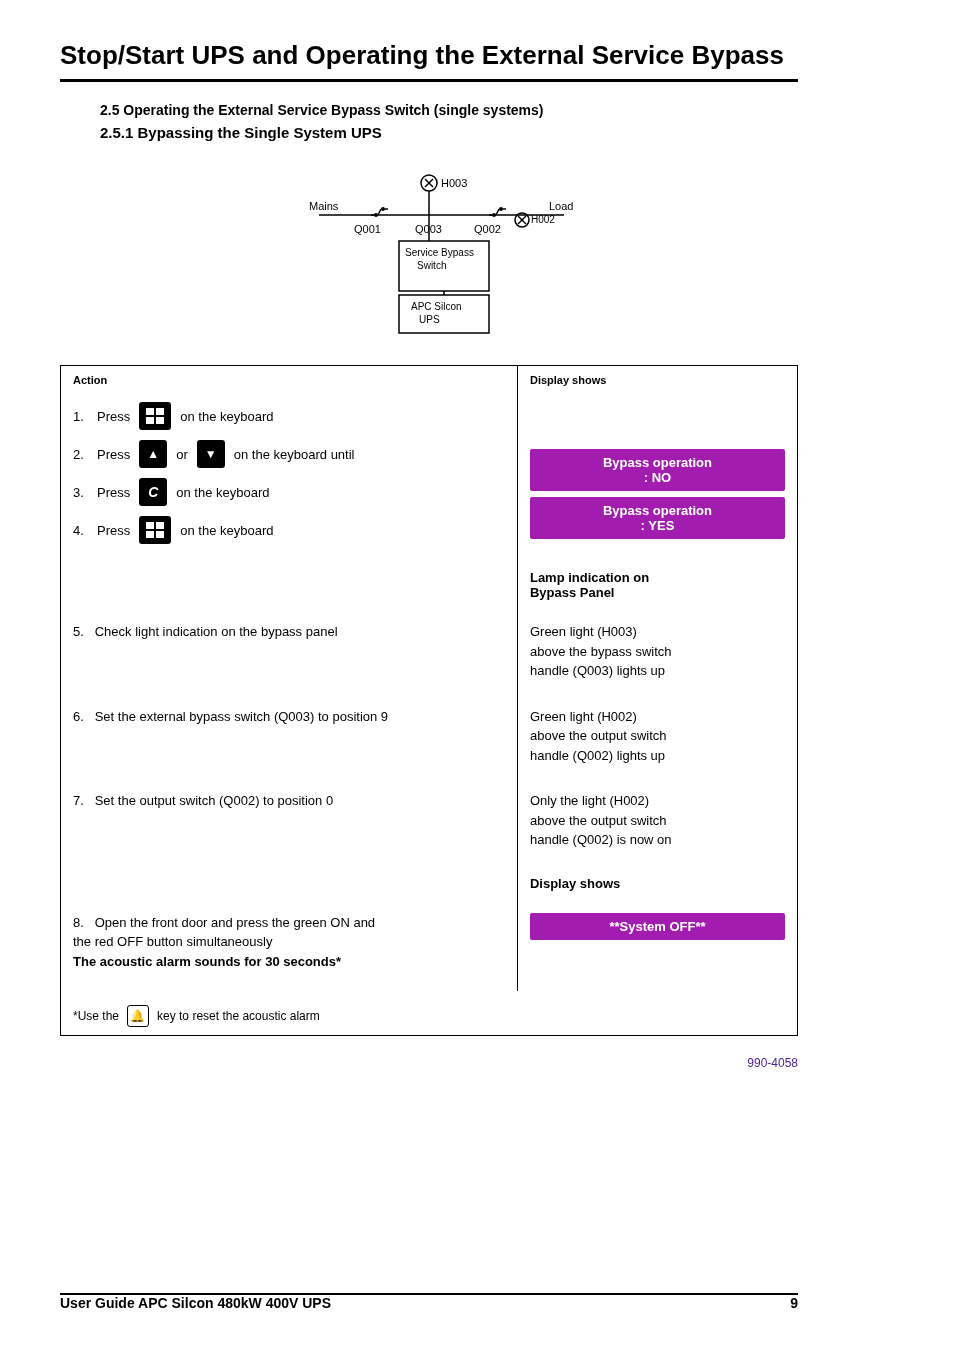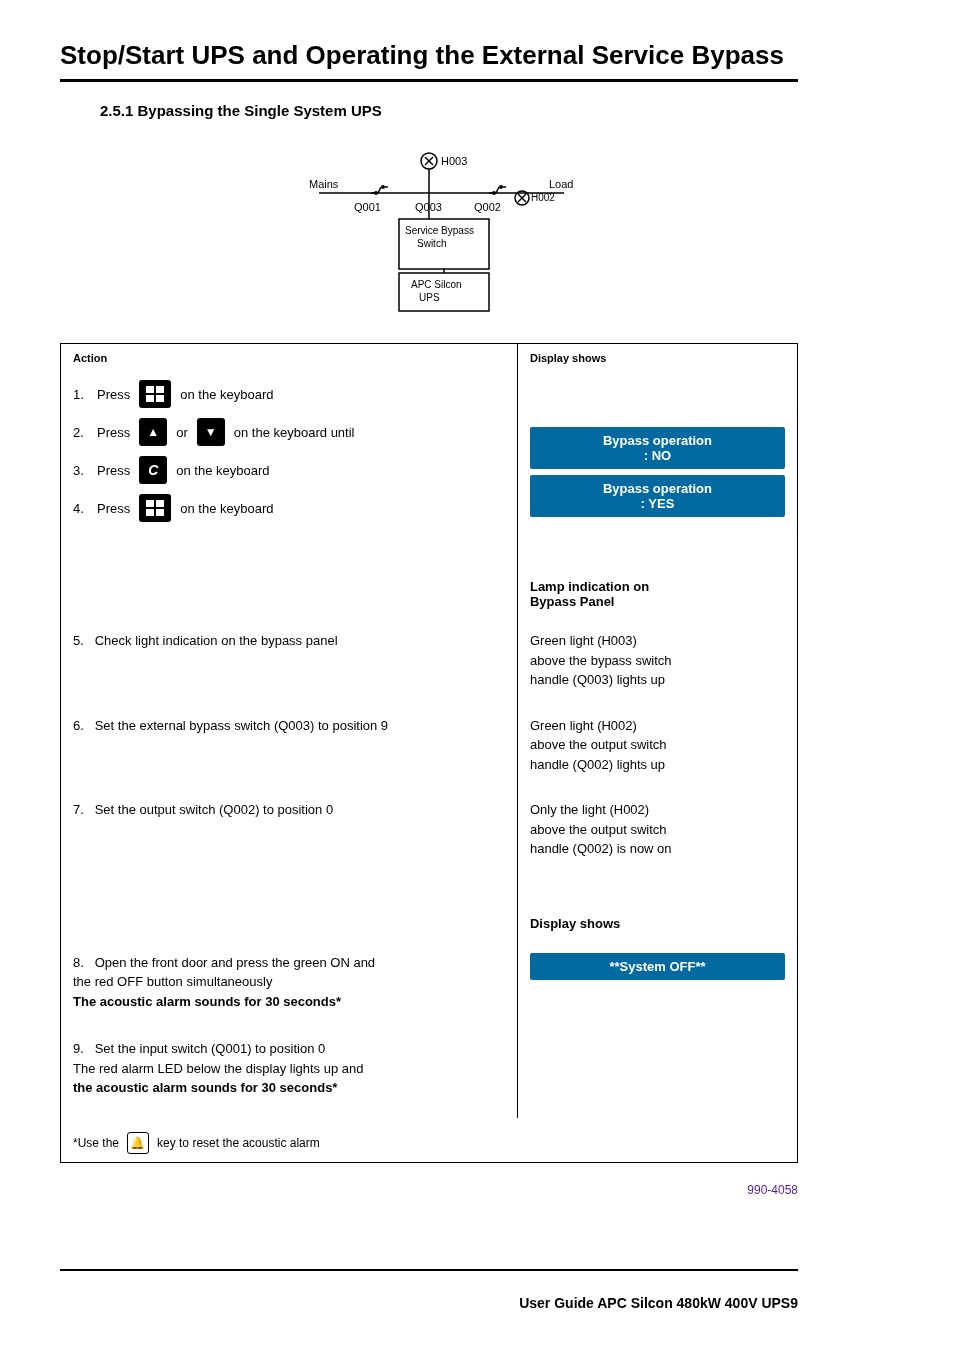--- a/index.html
+++ b/index.html
@@ -120,35 +120,34 @@
     .key-icon-c {
       background: #000;
       color: #fff;
       font-style: italic;
       font-size: 14px;
       font-weight: bold;
     }
 
     
     .display-box {
-      background: #0369a1;
+      background: #a21caf;
       color: #fff;
       font-weight: bold;
       font-size: 13px;
       text-align: center;
       padding: 6px 10px;
       margin-bottom: 6px;
       border-radius: 2px;
     }
 
     .display-header {
       font-weight: bold;
       font-size: 13px;
       margin-bottom: 6px;
-      margin-top: 31px;
     }
 
     .display-text {
       font-size: 13px;
       margin-bottom: 10px;
       line-height: 1.5;
     }
 
     .action-step {
       margin-bottom: 12px;
@@ -178,23 +177,23 @@
       border-radius: 3px;
       width: 22px;
       height: 22px;
       font-size: 12px;
     }
 
     
     .footer {
       border-top: 2px solid #000;
       margin-top: auto;
-      padding-top: 24px;
+      padding-top: 0;
       display: flex;
-      justify-content: flex-end;
+      justify-content: space-between;
       align-items: center;
     }
     .footer-left {
       font-weight: bold;
       font-size: 14px;
     }
     .footer-right {
       font-weight: bold;
       font-size: 14px;
     }
@@ -209,20 +208,21 @@
   </style>
 </head>
 <body>
 
 <div class="page">
 
   <div class="title-bar">
     <span class="page-title">Stop/Start UPS and Operating the External Service Bypass</span>
   </div>
 
+  <div class="section-heading">2.5   Operating the External Service Bypass Switch (single systems)</div>
   <div class="subsection-heading">2.5.1   Bypassing the Single System UPS</div>
 
   <div class="diagram-container">
     <svg class="diagram-svg" viewBox="0 0 420 180" xmlns="http://www.w3.org/2000/svg" style="font-family:Arial,sans-serif;font-size:11px;">
 
       <circle cx="210" cy="18" r="8" fill="none" stroke="#000" stroke-width="1.5"></circle>
       <line x1="206" y1="14" x2="214" y2="22" stroke="#000" stroke-width="1.5"></line>
       <line x1="214" y1="14" x2="206" y2="22" stroke="#000" stroke-width="1.5"></line>
       <text x="222" y="22" font-size="11" fill="#000">H003</text>
 
@@ -402,30 +402,20 @@
             <span class="action-step-text action-step-bold">The acoustic alarm sounds for 30 seconds*</span>
           </div>
         </td>
         <td class="col-display">
           <div class="display-box">
             <span>**System OFF**</span>
           </div>
         </td>
       </tr>
 
-      <tr>
-        <td class="col-action">
-          <div class="action-step">
-            <span>9.&nbsp;&nbsp;</span>
-            <span class="action-step-text">Set the input switch (Q001) to position 0<br>The red alarm LED below the display lights up and<br></span>
-            <span class="action-step-text action-step-bold">the acoustic alarm sounds for 30 seconds*</span>
-          </div>
-        </td>
-        <td class="col-display"></td>
-      </tr>
 
       <tr>
         <td colspan="2">
           <div class="footnote">
             <span>*Use the</span>
             <span class="bell-icon">🔔</span>
             <span>key  to reset the acoustic alarm</span>
           </div>
         </td>
       </tr>

